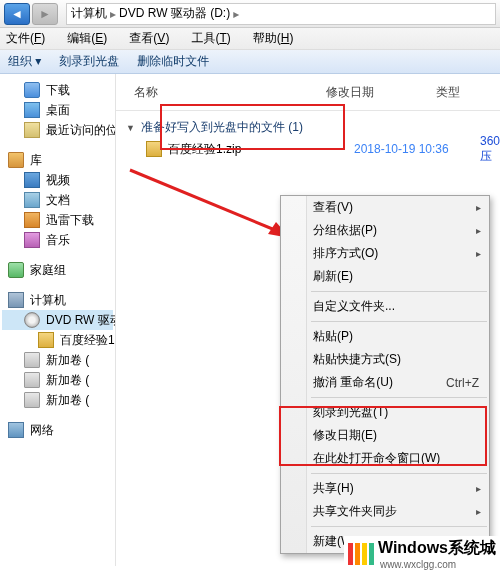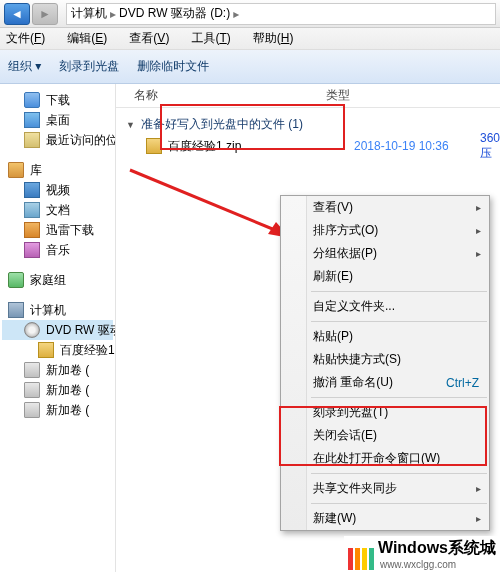--- a/index.html
+++ b/index.html
@@ -3,21 +3,21 @@
 <meta charset="utf-8">
 <style>
 *{margin:0;padding:0;box-sizing:border-box;font-family:"Microsoft YaHei","SimSun",sans-serif;font-size:12px}
 body{width:500px;height:572px;background:#fff;overflow:hidden;position:relative}
 .titlebar{height:28px;background:linear-gradient(#fdfdfd,#e8e8e8);border-bottom:1px solid #ccc;display:flex;align-items:center;padding:0 4px;gap:2px}
 .nav-btn{width:26px;height:22px;background:linear-gradient(#5aa3e8,#2a6fc6);border:1px solid #1e5a9e;border-radius:3px;color:#fff;display:flex;align-items:center;justify-content:center}
 .nav-btn.disabled{background:linear-gradient(#d8d8d8,#bcbcbc);border-color:#aaa;color:#888}
 .breadcrumb{flex:1;height:22px;border:1px solid #ccc;background:#fff;display:flex;align-items:center;padding:0 4px;margin-left:6px}
 .bc-sep{color:#777;margin:0 3px}
 .menubar{height:22px;background:linear-gradient(#f6f6f6,#ececec);display:flex;align-items:center;padding:0 6px;gap:22px;border-bottom:1px solid #ddd}
-.cmdbar{height:34px;background:linear-gradient(#edf3fb,#d7e5f7);display:flex;align-items:center;padding:0 8px;gap:18px;border-bottom:1px solid #b9cde6}
+.cmdbar{height:24px;background:linear-gradient(#edf3fb,#d7e5f7);display:flex;align-items:center;padding:0 8px;gap:18px;border-bottom:1px solid #b9cde6}
 .cmdbar span{color:#123d6b}
 .main{display:flex;height:calc(100% - 80px);position:relative}
 .tree{width:155px;border-right:1px solid #e3e3e3;padding:6px 2px;overflow:hidden;background:#fff}
 .tree-item{display:flex;align-items:center;height:20px;padding:0 6px;gap:6px;cursor:default;white-space:nowrap}
 .tree-item.sub{padding-left:22px}
 .tree-item.sub2{padding-left:36px}
 .tree-item.sel{background:#cde6f7}
 .tree-sep{height:10px}
 .ico{width:16px;height:16px;display:inline-block;flex-shrink:0}
 .ico-fav{background:radial-gradient(circle at 50% 45%,#ffd24a 45%,#e8a400 60%,transparent 62%)}
@@ -30,41 +30,41 @@
 .ico-doc{background:linear-gradient(#a8d0e6,#6ba6cc);border:1px solid #5588aa}
 .ico-xl{background:linear-gradient(#f0b460,#d8862a);border:1px solid #b86e20}
 .ico-mus{background:linear-gradient(#e29be0,#b862b5);border:1px solid #954a92}
 .ico-home{background:linear-gradient(#9de0a8,#58b866);border:1px solid #478a44;border-radius:2px}
 .ico-comp{background:linear-gradient(#b0c4d8,#7896b4);border:1px solid #5a7894}
 .ico-drv{background:linear-gradient(#e8e8e8,#c0c0c0);border:1px solid #999;border-radius:1px}
 .ico-dvd{background:radial-gradient(circle,#f4f4f4 30%,#cfcfcf 60%,#b0b0b0 70%);border:1px solid #888;border-radius:50%}
 .ico-zip{background:linear-gradient(#f4d580,#ddb040);border:1px solid #b8901e}
 .ico-net{background:linear-gradient(#a0c4e0,#6094c0);border:1px solid #4c78a0}
 .files{flex:1;position:relative}
-.hdr{height:24px;display:flex;align-items:center;border-bottom:1px solid #e5e5e5;color:#444}
+.hdr{height:37px;display:flex;align-items:center;border-bottom:1px solid #e5e5e5;color:#444}
 .col-name{flex:0 0 210px;padding-left:18px}
 .col-date{flex:0 0 110px}
 .col-type{flex:1}
 .group-hdr{margin:8px 0 2px 10px;color:#1a3e6e;display:flex;align-items:center;gap:6px}
 .group-hdr .tri{font-size:9px;color:#555}
 .file-row{height:22px;display:flex;align-items:center;padding-left:30px;gap:6px}
 .file-row .fn{flex:0 0 180px}
 .file-row .dt{flex:0 0 120px;color:#3b82f6}
 .file-row .tp{color:#1d4ed8}
 .redbox1{position:absolute;left:160px;top:104px;width:185px;height:46px;border:2px solid #e02020;pointer-events:none}
 .arrow{position:absolute;left:120px;top:160px;width:170px;height:90px;pointer-events:none}
 .arrow svg{width:100%;height:100%}
 .redbox2{position:absolute;left:279px;top:406px;width:208px;height:60px;border:2px solid #e02020;pointer-events:none}
 .ctx{position:absolute;left:280px;top:195px;width:210px;background:#f2f2f2;border:1px solid #a4a4a4;box-shadow:2px 3px 6px rgba(0,0,0,.3)}
 .ctx-item{height:23px;display:flex;align-items:center;padding-left:32px;position:relative}
 .ctx-sub::after{content:"▸";position:absolute;right:8px;color:#555;font-size:10px}
 .ctx-sep{height:1px;background:#d0d0d0;margin:3px 2px 3px 30px}
-.ctx-sc{position:absolute;right:10px;color:#0369a1}
+.ctx-sc{position:absolute;right:10px;color:#404040}
 .ctx .gutter{position:absolute;left:0;top:0;bottom:0;width:26px;background:linear-gradient(#f7f7f7,#ececec);border-right:1px solid #ddd}
-.watermark{position:absolute;right:0;bottom:0;display:flex;align-items:flex-end;background:#fff;padding:2px 4px}
+.watermark{position:absolute;right:0;bottom:0;display:flex;align-items:center;background:#fff;padding:2px 4px}
 .wm-bars{display:flex;gap:2px;margin-right:4px}
 .wm-bars span{width:5px;height:22px}
 .wm-bars span:nth-child(1){background:#e33}
 .wm-bars span:nth-child(2){background:#f80}
 .wm-bars span:nth-child(3){background:#fc0}
 .wm-bars span:nth-child(4){background:#3b8}
 .wm-txt{font-weight:700;font-size:16px}
 .wm-url{font-size:10px;color:#666;margin-left:2px}
 .u{text-decoration:underline}
 </style>
@@ -155,25 +155,30 @@
       </div>
     <div class="tree-item sub">
         <span class="ico ico-drv"></span>
         <span>新加卷 (</span>
       </div>
     <div class="tree-item sub">
         <span class="ico ico-drv"></span>
         <span>新加卷 (</span>
       </div>
     <div class="tree-sep"></div>
+    <div class="tree-item">
+        <span class="ico ico-net"></span>
+        <span>网络</span>
+      </div>
   </div>
 
   <div class="files">
     <div class="hdr">
       <div class="col-name">名称</div>
+      <div class="col-date">修改日期</div>
       <div class="col-type">类型</div>
     </div>
     <div class="group-hdr">
       <span class="tri">▼</span>
       <span>准备好写入到光盘中的文件 (1)</span>
     </div>
     <div class="file-row">
       <span class="ico ico-zip"></span>
       <span class="fn">百度经验1.zip</span>
       <span class="dt">2018-10-19 10:36</span>
@@ -189,24 +194,24 @@
       <polygon points="170,78 148,74 156,62" fill="#e02020"></polygon>
     </svg>
 </div>
 
 <div class="ctx">
   <div class="gutter"></div>
   <div class="ctx-item ctx-sub">
       <span>查看(V)</span>
     </div>
   <div class="ctx-item ctx-sub">
+      <span>分组依据(P)</span>
+    </div>
+  <div class="ctx-item ctx-sub">
       <span>排序方式(O)</span>
-    </div>
-  <div class="ctx-item ctx-sub">
-      <span>分组依据(P)</span>
     </div>
   <div class="ctx-item">
       <span>刷新(E)</span>
     </div>
   <div class="ctx-sep"></div>
   <div class="ctx-item">
       <span>自定义文件夹...</span>
     </div>
   <div class="ctx-sep"></div>
   <div class="ctx-item">
@@ -217,26 +222,29 @@
     </div>
   <div class="ctx-item">
       <span>撤消 重命名(U)</span>
       <span class="ctx-sc">Ctrl+Z</span>
     </div>
   <div class="ctx-sep"></div>
   <div class="ctx-item">
       <span>刻录到光盘(T)</span>
     </div>
   <div class="ctx-item">
-      <span>关闭会话(E)</span>
+      <span>修改日期(E)</span>
     </div>
   <div class="ctx-item">
       <span>在此处打开命令窗口(W)</span>
     </div>
   <div class="ctx-sep"></div>
+  <div class="ctx-item ctx-sub">
+      <span>共享(H)</span>
+    </div>
   <div class="ctx-item ctx-sub">
       <span>共享文件夹同步</span>
     </div>
   <div class="ctx-sep"></div>
   <div class="ctx-item ctx-sub">
       <span>新建(W)</span>
     </div>
 </div>
 
 <div class="redbox2"></div>

